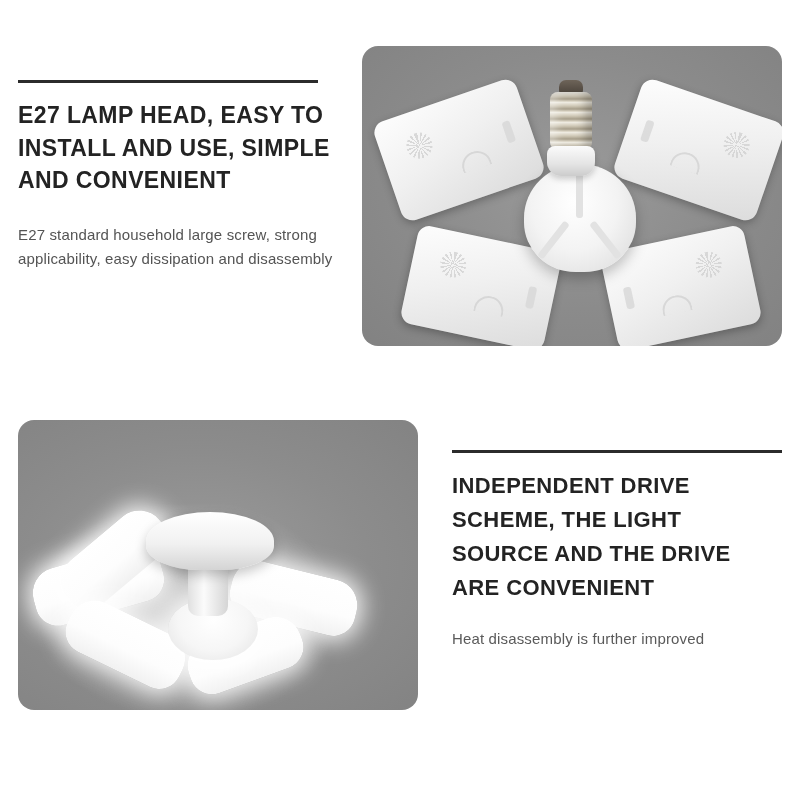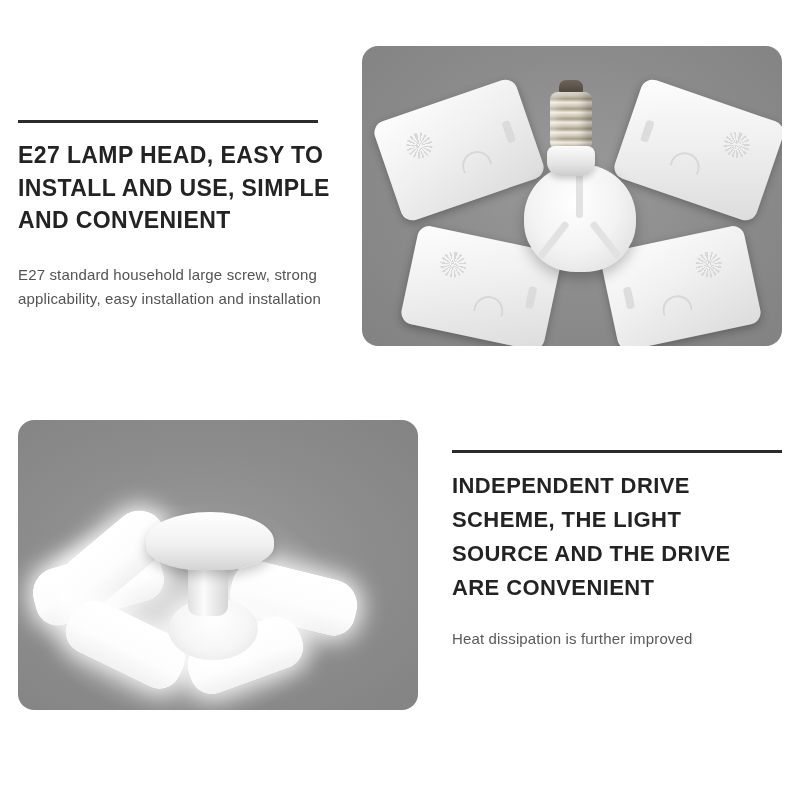--- a/index.html
+++ b/index.html
@@ -30,21 +30,20 @@
     top: 0;
     width: 800px;
     height: 380px;
   }
 
   .text-block-one {
     position: absolute;
     left: 18px;
     top: 80px;
     width: 330px;
-    margin-top: 40px;
   }
 
   .rule {
     width: 300px;
     height: 3px;
     background: #2b2b2b;
     margin-bottom: 16px;
   }
 
   .headline {
@@ -294,21 +293,21 @@
 </head>
 <body>
 
 <div class="page">
 
   <div class="section-one">
 
     <div class="text-block-one">
       <div class="rule"></div>
       <h2 class="headline headline-left">E27 LAMP HEAD, EASY TO INSTALL AND USE, SIMPLE AND CONVENIENT</h2>
-      <p class="subtext subtext-left">E27 standard household large screw, strong applicability, easy installation and installation</p>
+      <p class="subtext subtext-left">E27 standard household large screw, strong applicability, easy dissipation and disassembly</p>
     </div>
 
     <div class="photo photo-one">
       <div class="lamp-one">
 
         <div class="blade" style="left:22px; top:52px; width:150px; height:104px; transform: rotate(-19deg);">
           <div class="blade-dots" style="left:26px; top:22px;"></div>
           <div class="blade-arc" style="left:72px; top:58px;"></div>
           <div class="blade-slot" style="left:124px; top:40px;"></div>
         </div>
@@ -367,18 +366,18 @@
         <div class="lamp2-hub"></div>
         <div class="lamp2-neck"></div>
         <div class="lamp2-cap"></div>
 
       </div>
     </div>
 
     <div class="text-block-two">
       <div class="rule"></div>
       <h2 class="headline headline-left headline-two">INDEPENDENT DRIVE SCHEME, THE LIGHT SOURCE AND THE DRIVE ARE CONVENIENT</h2>
-      <p class="subtext subtext-left subtext-two">Heat dissipation is further improved</p>
+      <p class="subtext subtext-left subtext-two">Heat disassembly is further improved</p>
     </div>
 
   </div>
 
 </div>
 
 </body></html>

